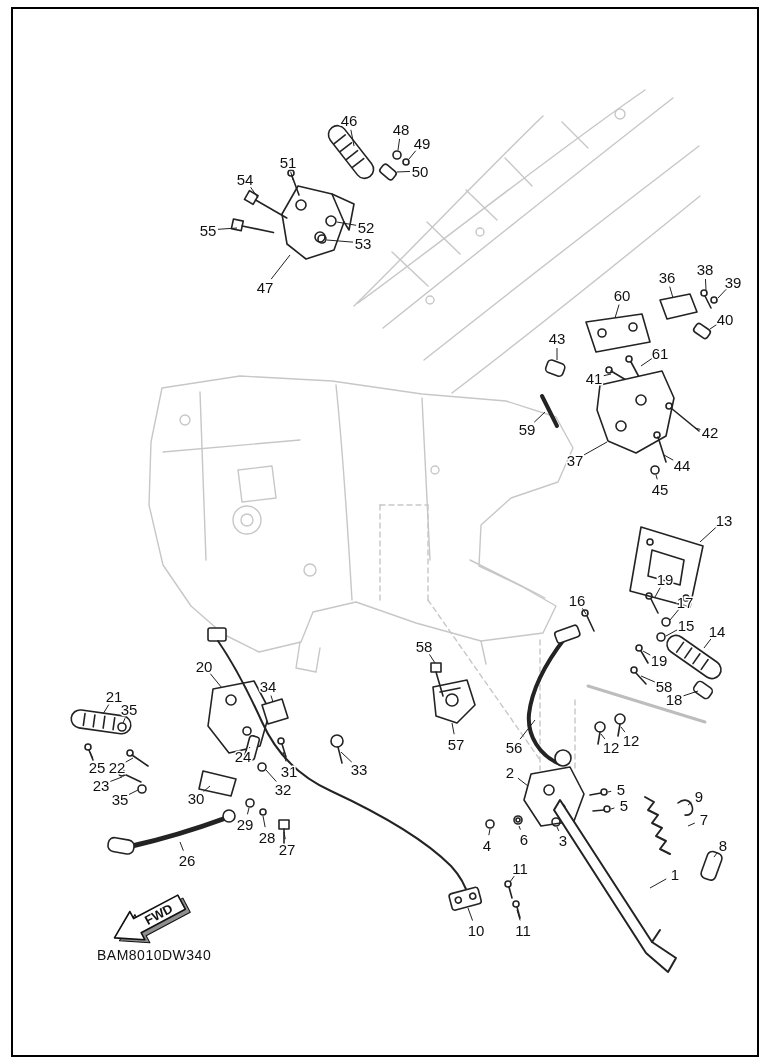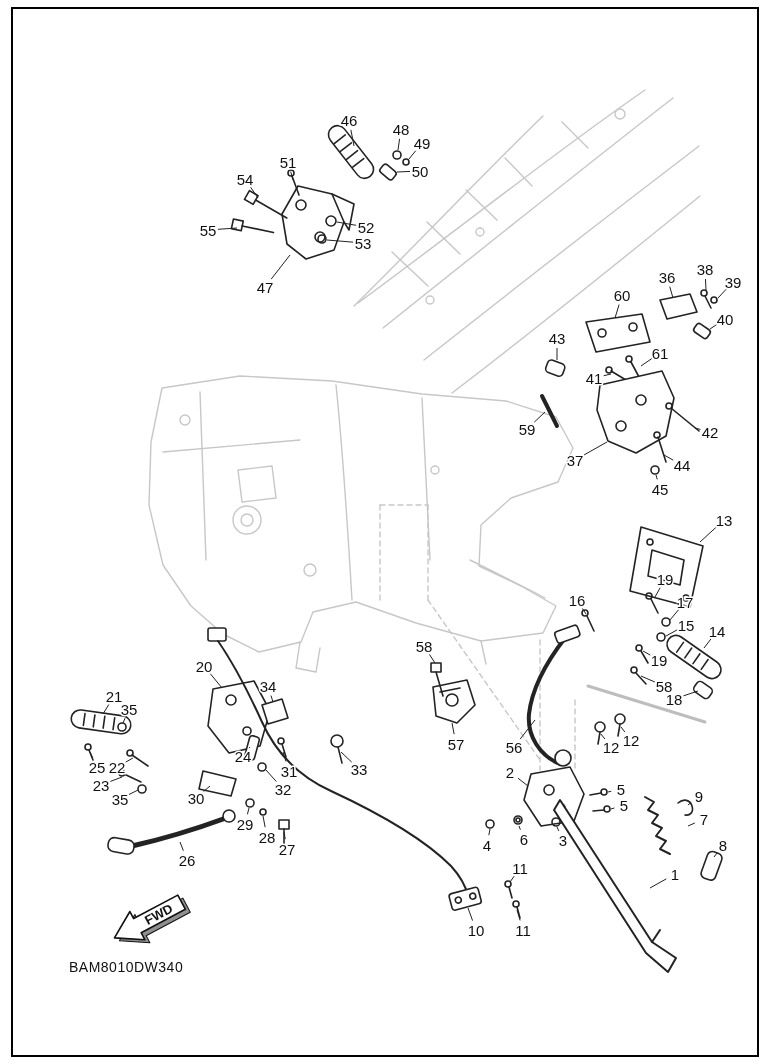--- a/index.html
+++ b/index.html
@@ -18,22 +18,22 @@
   .parts .xthick { stroke-width:5; }
   #callout-layer text {
     font:15px "Liberation Sans", sans-serif; fill:#111;
     text-anchor:middle; dominant-baseline:central; paint-order:stroke; stroke:#fff; stroke-width:3px;
   }
   #callout-layer line { stroke:#222; stroke-width:1; }
   .fwd-face { fill:#fff; stroke:#111; stroke-width:1.6; stroke-linejoin:round; }
   .fwd-side { fill:#8f8f8f; stroke:#111; stroke-width:1; stroke-linejoin:round; }
   text.fwd { font:bold 13px "Liberation Sans", sans-serif; fill:#111; text-anchor:middle; dominant-baseline:central; }
   .code {
-    position:absolute; left:69px; top:947px;
-    font:14px "Liberation Sans", sans-serif; color:#111; letter-spacing:.5px;margin-top:12px;
+    position:absolute; left:97px; top:947px;
+    font:14px "Liberation Sans", sans-serif; color:#111; letter-spacing:.5px;
   }
 </style>
 </head>
 <body>
 
 <div class="page">
 
   <svg id="diagram-svg" viewBox="0 0 770 1064" xmlns="http://www.w3.org/2000/svg">
 
     <rect class="border-rect" x="12" y="8" width="746" height="1048"></rect>

